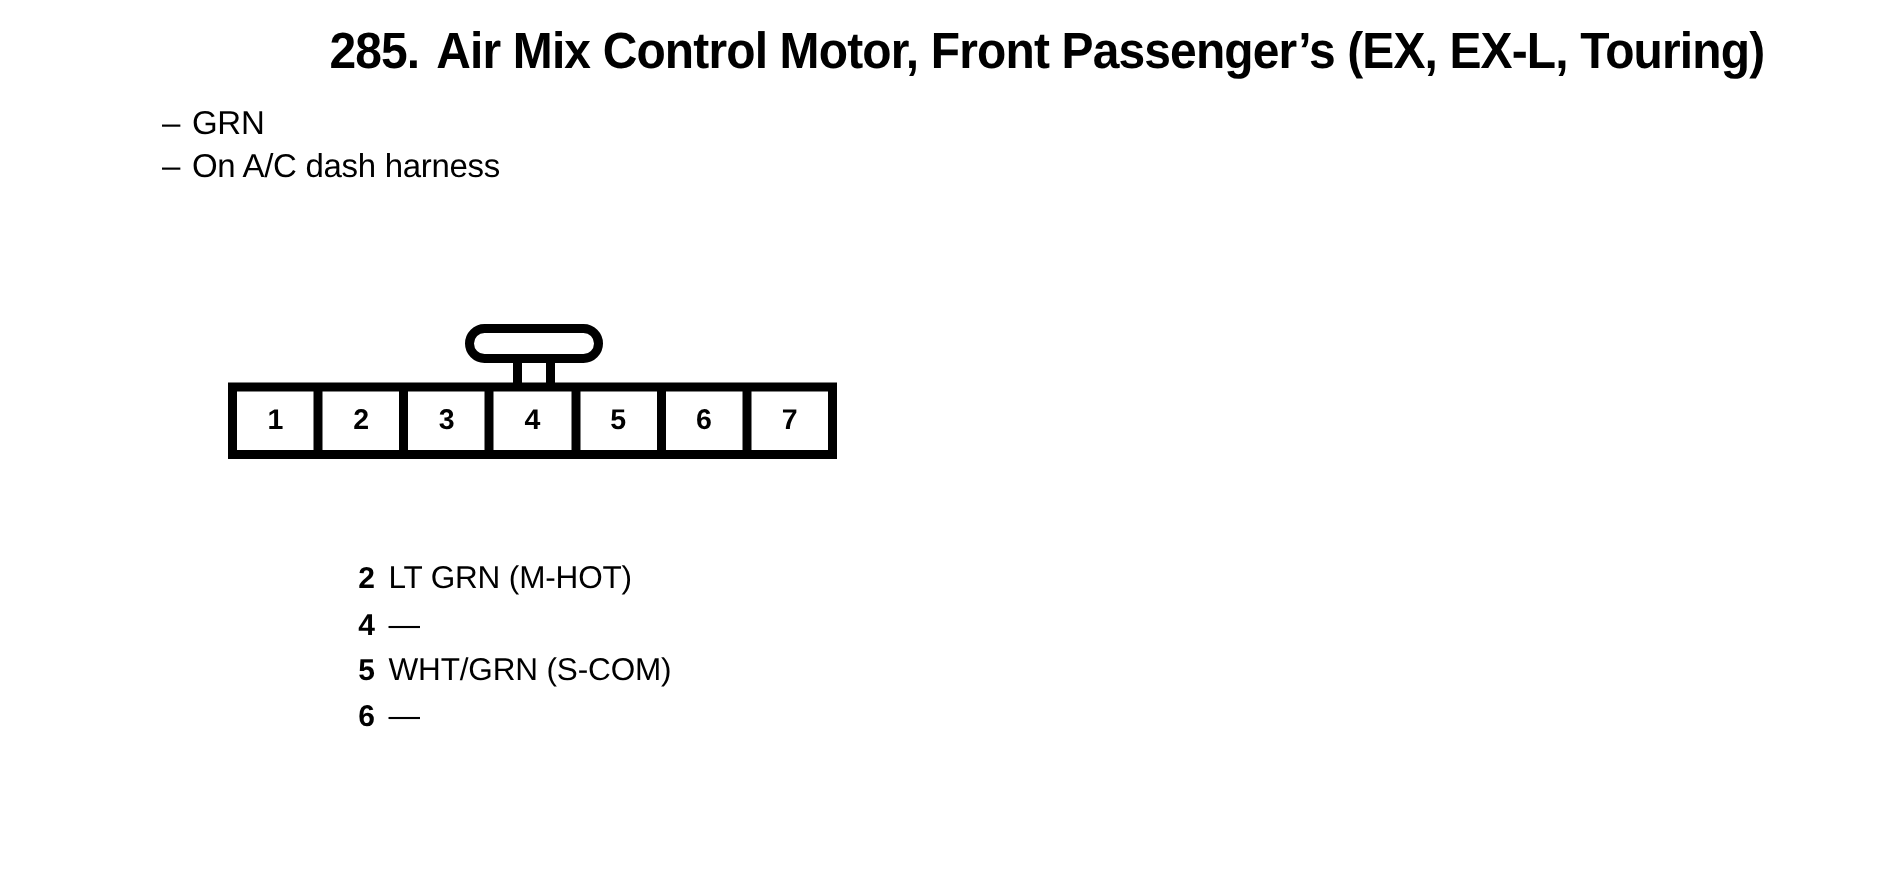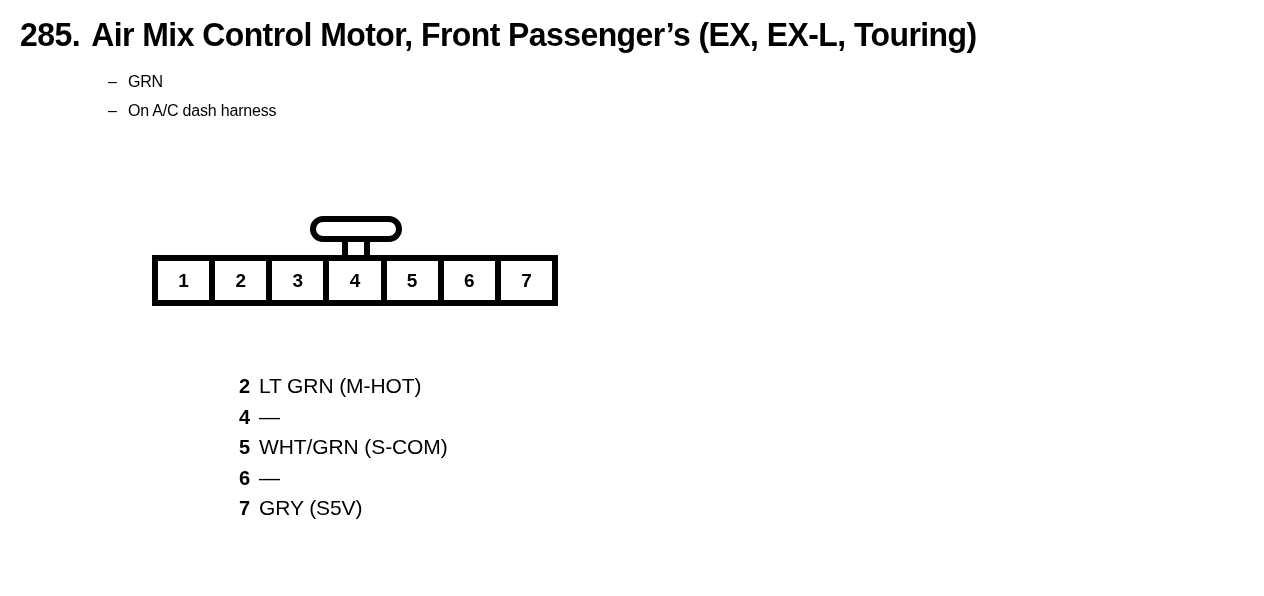--- a/index.html
+++ b/index.html
@@ -16,40 +16,41 @@
     overflow: hidden;
   }
 
   
   #header {
     position: absolute;
     left: 20px;
     top: 14px;
     width: 1230px;
     white-space: nowrap;
+    text-align: right;
   }
   #header .title-line {
     font-size: 34px;
     font-weight: bold;
     line-height: 40px;
     letter-spacing: -0.6px;
     transform: scaleX(0.94);
     transform-origin: left center;
   }
   #header .num {
     display: inline-block;
     margin-right: 12px;
   }
 
   
   #notes {
     position: absolute;
     left: 108px;
     top: 68px;
-    font-size: 16px;
+    font-size: 22px;
     line-height: 28.5px;
     letter-spacing: -0.2px;
   }
   #notes .note-row {
     white-space: nowrap;
   }
   #notes .dash {
     display: inline-block;
     width: 20px;
   }
@@ -179,16 +180,13 @@
   </div>
   <div class="pin-row">
     <span class="pin-num">4</span><span class="pin-label">—</span>
   </div>
   <div class="pin-row">
     <span class="pin-num">5</span><span class="pin-label">WHT/GRN (S-COM)</span>
   </div>
   <div class="pin-row">
     <span class="pin-num">6</span><span class="pin-label">—</span>
   </div>
-  <div class="pin-row">
-    <span class="pin-num">7</span><span class="pin-label">GRY (S5V)</span>
-  </div>
 </div>
 
 </body></html>

